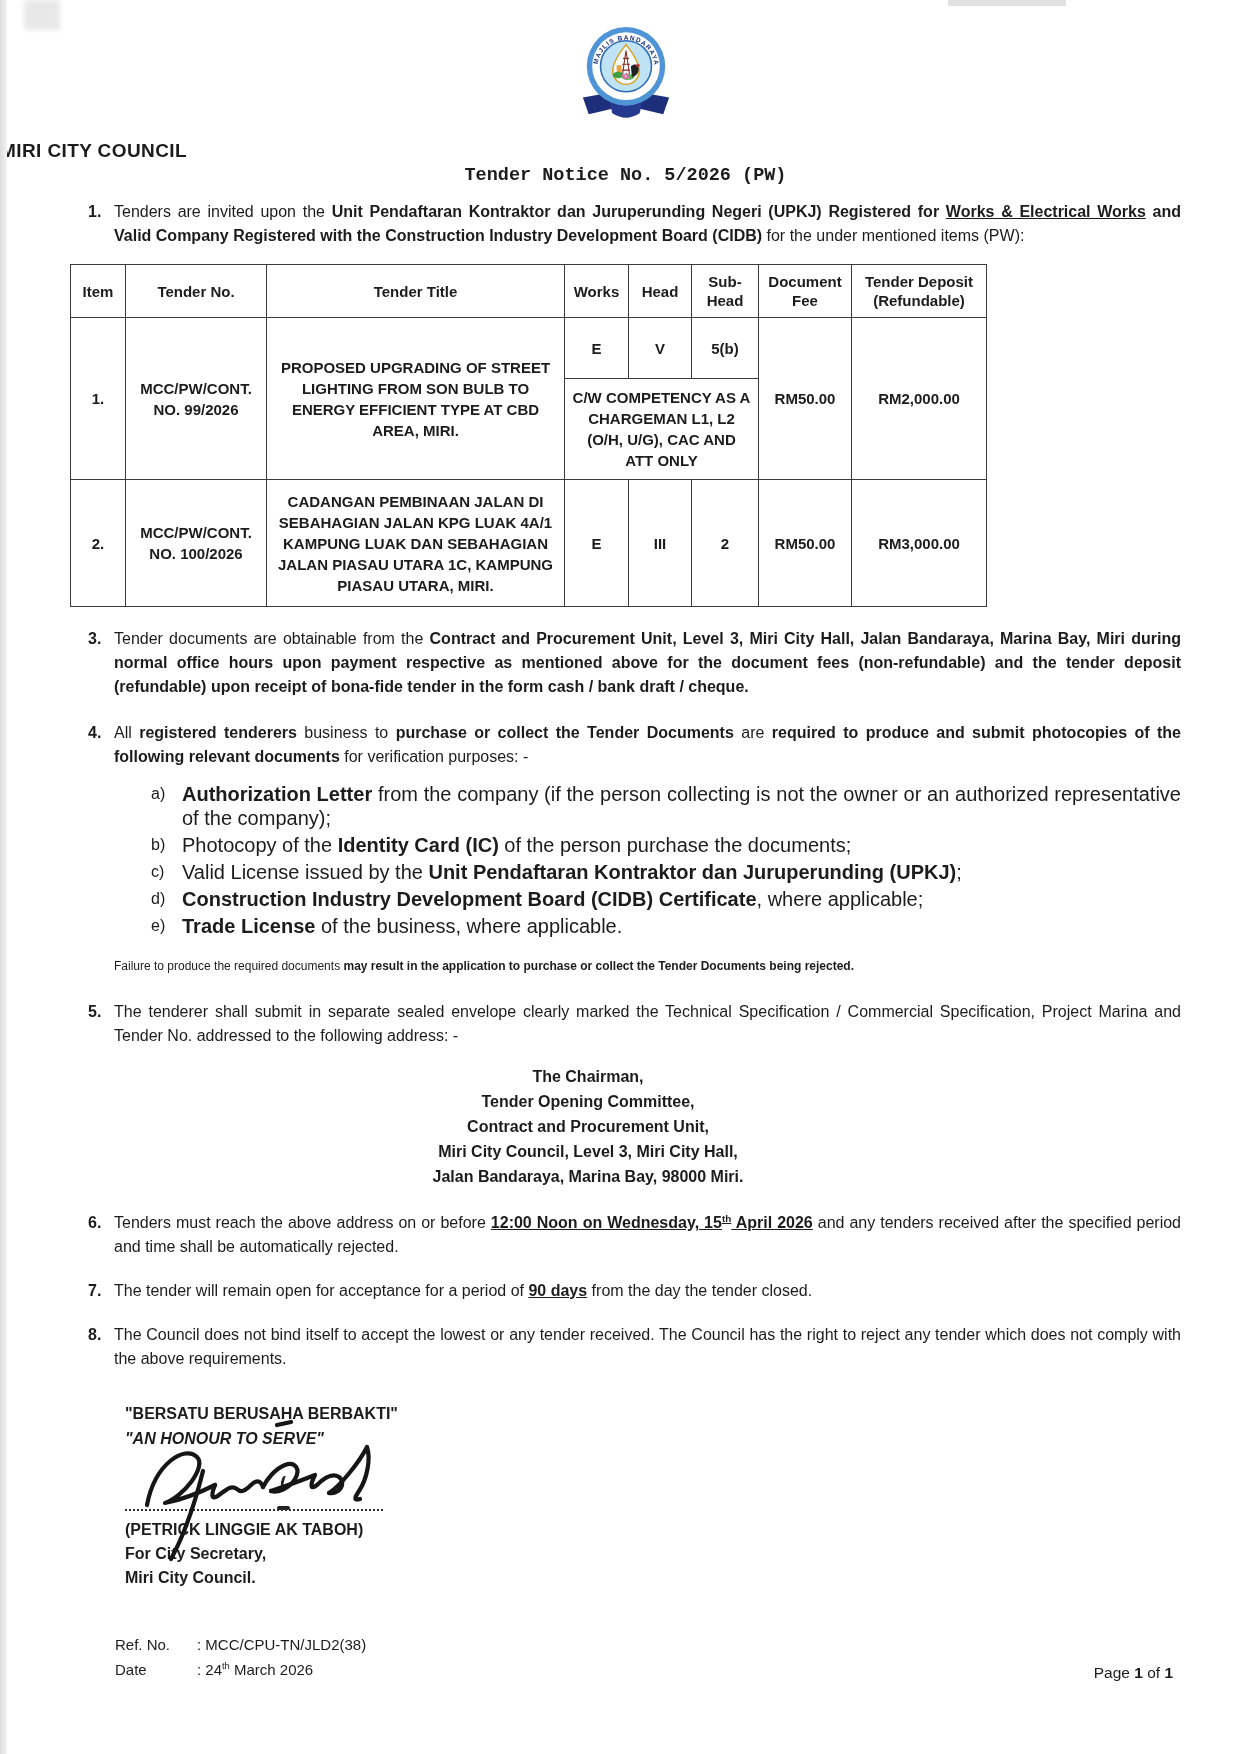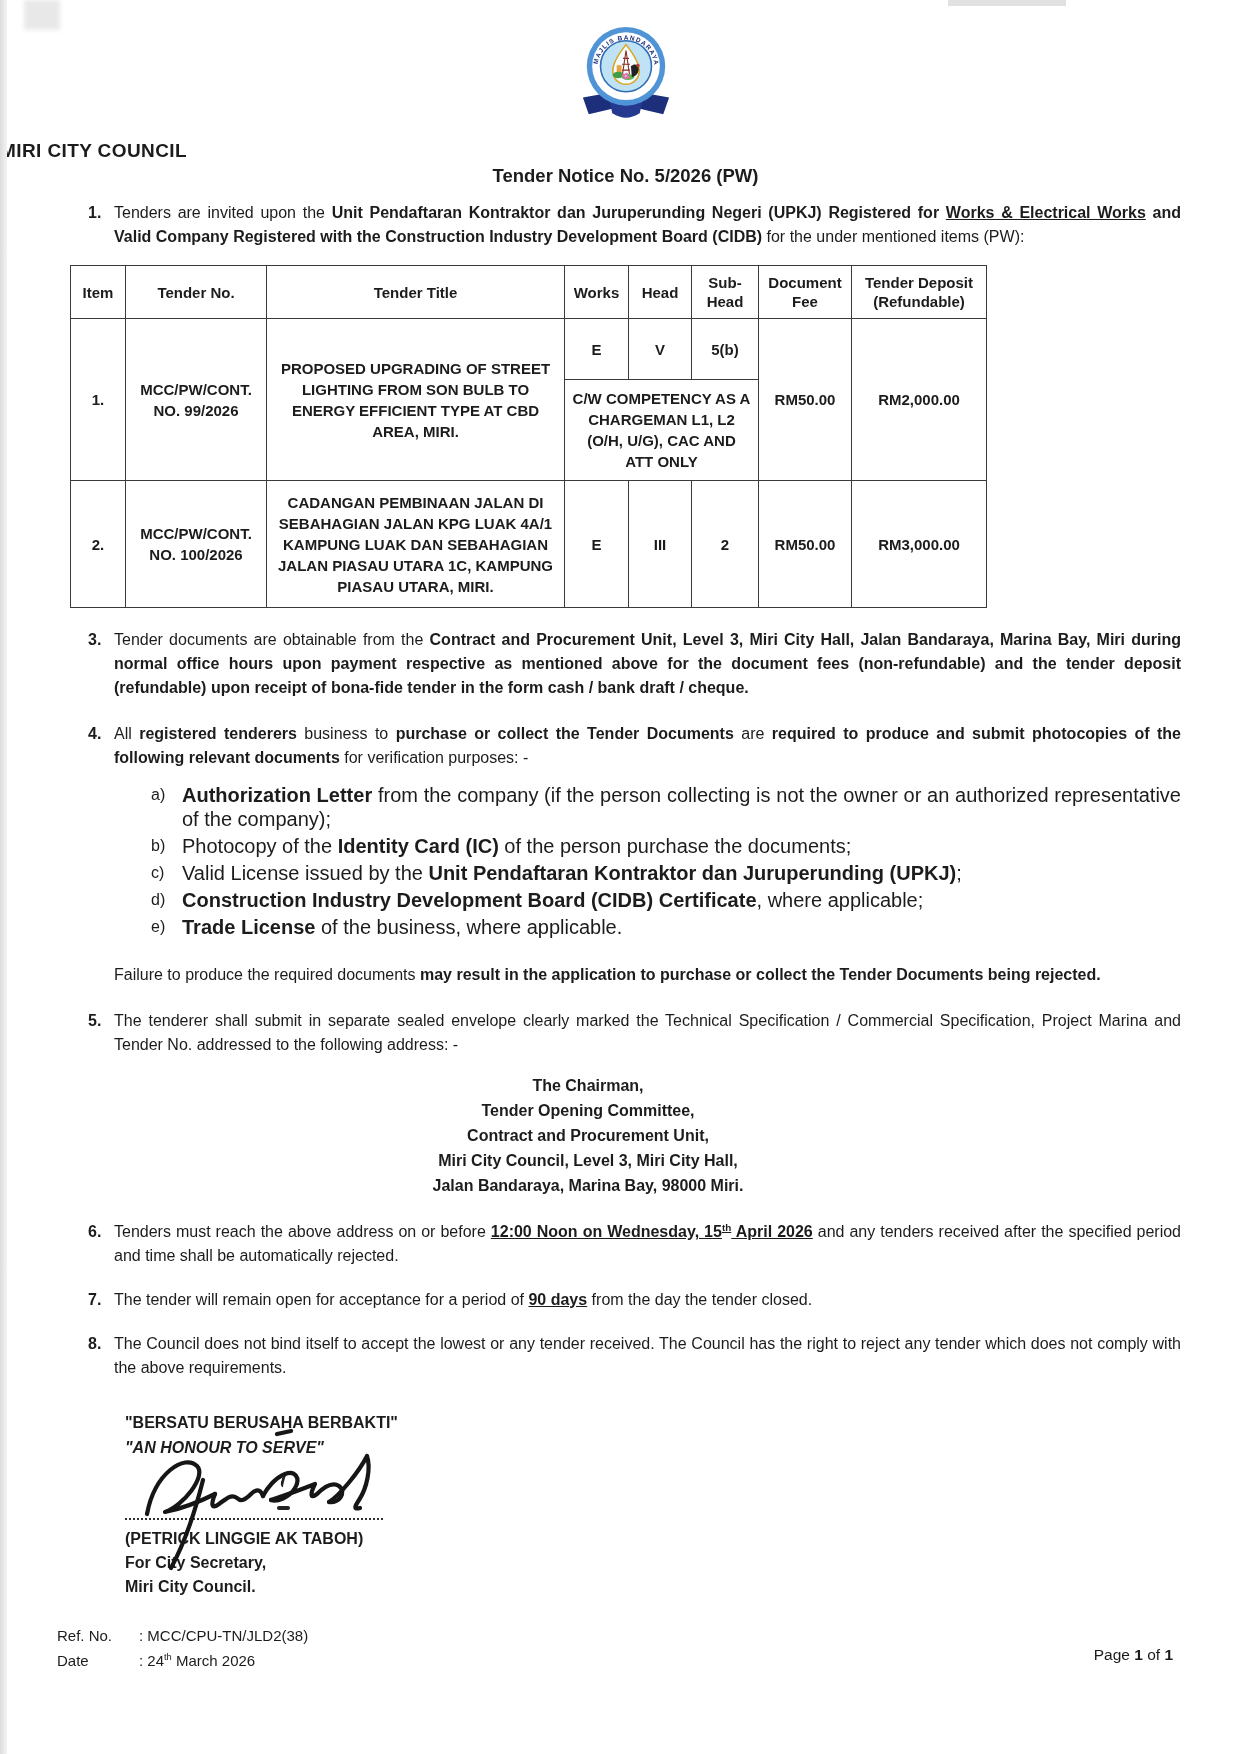--- a/index.html
+++ b/index.html
@@ -11,31 +11,31 @@
   sup{font-size:0.62em;vertical-align:super;line-height:0;}
 
   
   .edge-left{position:absolute;left:0;top:0;width:7px;height:100%;background:linear-gradient(to right,#dcdcdc,#f4f4f4);}
   .smudge-tl{position:absolute;left:24px;top:0;width:36px;height:30px;background:#d7d7d7;opacity:.55;filter:blur(2px);}
   .strip-tr{position:absolute;left:948px;top:0;width:118px;height:6px;background:#d4d4d4;opacity:.7;}
 
   
   .logo-wrap{padding-top:26px;text-align:center;}
   .org-name{text-align:left;font-size:19px;font-weight:700;letter-spacing:.4px;margin-top:12px;}
-  .notice-title{text-align:center;font-size:18.5px;font-weight:700;margin-top:3px;}
+  .notice-title{text-align:center;font-size:18.5px;font-weight:700;margin-top:3px;font-family:Liberation Mono, monospace;}
 
   
   .item-row{display:flex;padding:0 70px 0 88px;}
   .mt14{margin-top:14px;}.mt20{margin-top:20px;}.mt22{margin-top:22px;}
   .item-num{flex:none;width:26px;font-weight:700;font-size:16px;line-height:24px;}
   .item-body{flex:1;font-size:16px;line-height:24px;text-align:justify;}
   .sub-row{display:flex;padding-left:37px;margin-top:3px;}
   .sub-letter{flex:none;width:31px;font-size:16px;line-height:24px;}
   .sub-body{flex:1;font-size:20px;line-height:24px;text-align:justify;}
-  .failure{margin-top:24px;font-size:16px;line-height:24px;text-align:justify;}
+  .failure{margin-top:16px;font-size:12px;line-height:24px;text-align:justify;}
 
   
   .tbl-wrap{margin:16px 0 0 70px;}
   table.tender{border-collapse:collapse;table-layout:fixed;width:916px;}
   table.tender th,table.tender td{border:1.6px solid #3a3a3a;vertical-align:middle;
       font-size:15px;padding:4px 7px;}
   table.tender th{font-weight:700;height:44px;text-align:center;line-height:19px;}
   table.tender td{font-weight:700;text-align:center;line-height:21px;}
   td.cell-title{text-align:justify;padding:6px 10px;}
   tr.r1a td{height:52px;}
@@ -51,22 +51,22 @@
   .motto{margin:30px 0 0 125px;font-size:16px;line-height:25px;font-weight:700;}
 
   
   .sig-block{position:relative;margin:24px 0 0 125px;width:360px;}
   .sig-svg{position:absolute;left:-6px;top:-58px;pointer-events:none;}
   .sig-line{width:258px;height:34px;border-bottom:2.5px dotted #2f2f2f;}
   .sig-name{font-weight:700;font-size:16px;margin-top:7px;line-height:24px;}
   .sig-title,.sig-org{font-weight:700;font-size:16px;line-height:24px;}
 
   
-  .footer{display:flex;justify-content:space-between;align-items:center;
-          padding:0 78px 0 57px;margin-top:24px;}
+  .footer{display:flex;justify-content:space-between;align-items:flex-end;
+          padding:0 78px 0 115px;margin-top:42px;}
   .ref-grid{display:grid;grid-template-columns:82px auto;font-size:15px;line-height:25px;}
   .page-num{font-size:15.5px;margin-top:14px;}
 
   .ink-mark1{position:absolute;left:281px;top:1476px;width:6px;height:12px;
              border-left:3px solid #222;transform:rotate(14deg);border-radius:40%;}
   .ink-mark2{position:absolute;left:277px;top:1506px;width:13px;height:4px;background:#222;border-radius:2px;}
 </style>
 </head>
 <body>
 

